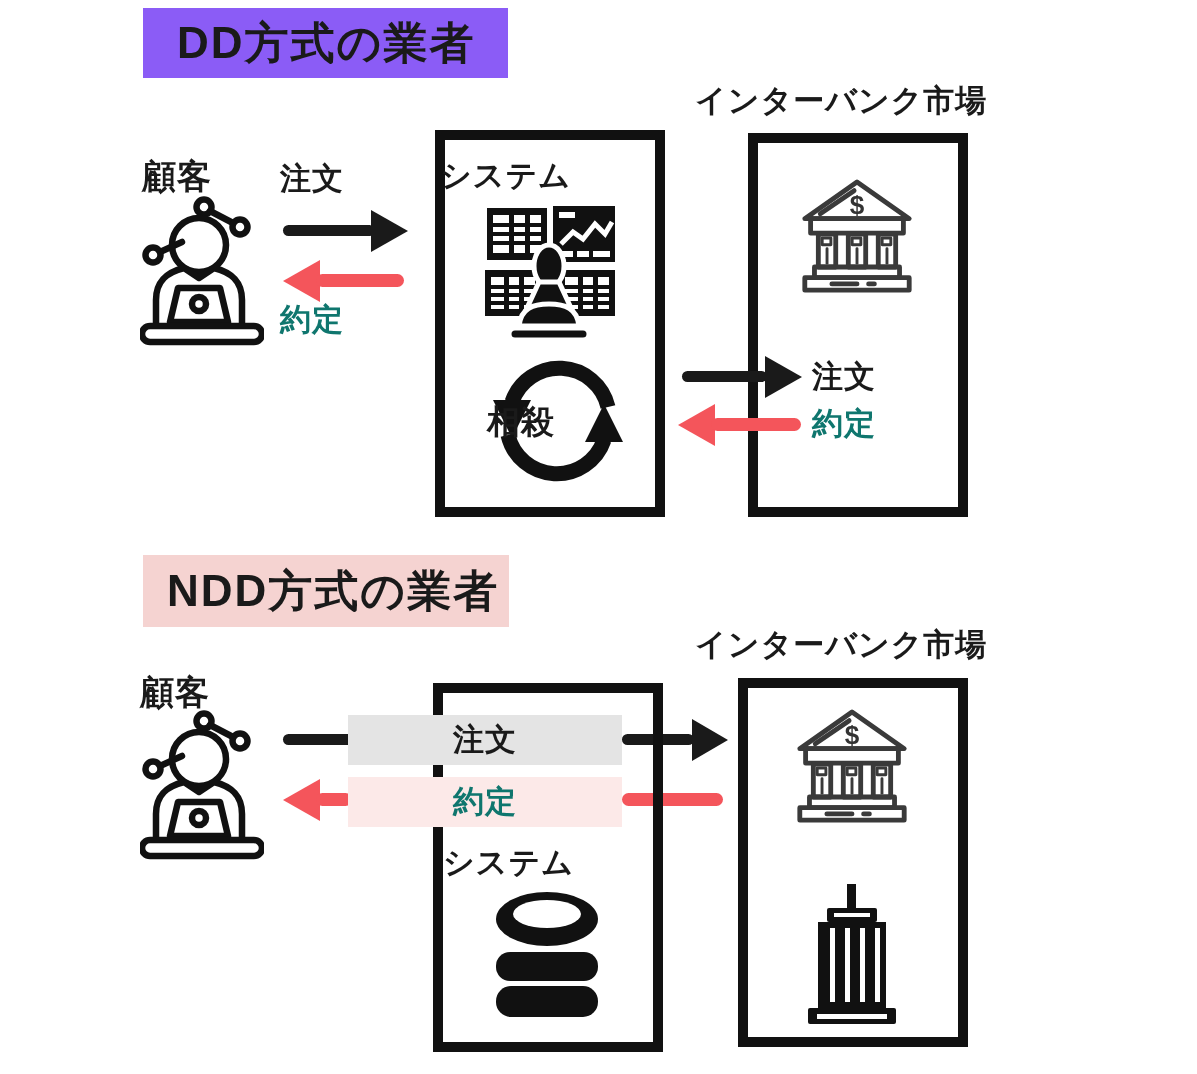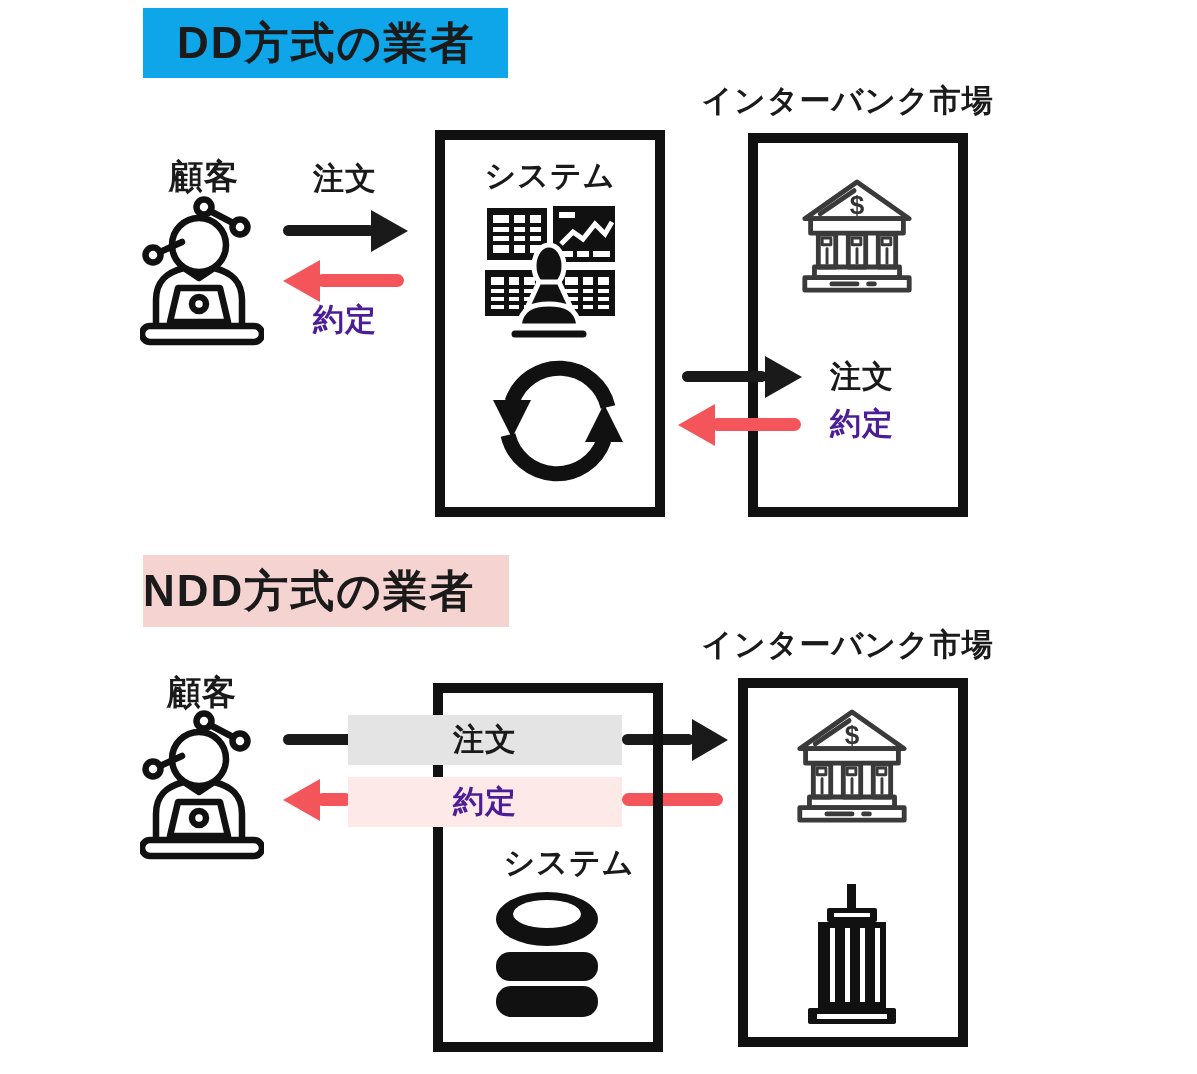--- a/index.html
+++ b/index.html
@@ -1,23 +1,23 @@
 <!DOCTYPE html>
 <html><head>
 <meta charset="utf-8">
 <style>
   html,body{margin:0;padding:0;background:#fff;}
   #canvas{position:relative;width:1197px;height:1074px;background:#ffffff;overflow:hidden;
           font-family:"Liberation Sans",sans-serif;}
   .abs{position:absolute;}
-  .jp{font-weight:bold;color:#1a1a1a;text-align:center;letter-spacing:1px;line-height:1.1;}
-  .red{color:#4c1d95;}
+  .jp{font-weight:bold;color:#1a1a1a;letter-spacing:1px;line-height:1.1;}
+  .red{color:#0f766e;}
   .title-bar{display:flex;align-items:center;font-weight:bold;color:#1a1a1a;
              font-size:44px;letter-spacing:2px;}
-  .title-dd{background:#0ea5e9;}
+  .title-dd{background:#8b5cf6;}
   .title-ndd{background:#f5d3d1;}
   .box{border:10px solid #111;background:transparent;z-index:3;}
   .shaft-black{background:#1a1a1a;border-radius:6px;z-index:2;}
   .shaft-red{background:#f4555b;border-radius:7px;z-index:2;}
   .head-right{width:0;height:0;border-top:21px solid transparent;border-bottom:21px solid transparent;
               border-left:37px solid #1a1a1a;z-index:2;}
   .head-left{width:0;height:0;border-top:21px solid transparent;border-bottom:21px solid transparent;
              border-right:37px solid #f4555b;z-index:2;}
   .band{z-index:5;display:flex;align-items:center;justify-content:center;}
   .band-gray{background:#e4e4e4;}
@@ -100,20 +100,21 @@
   </svg>
 
   <svg class="abs z4" style="left:487px;top:350px;" width="142" height="142" viewBox="0 0 142 142">
     <g stroke="#111" stroke-width="15" fill="none">
       <path d="M121,57 A50 50 0 0 0 25,52"></path>
       <path d="M21,85 A50 50 0 0 0 117,90"></path>
     </g>
     <polygon points="6,50 44,50 25,88" fill="#111"></polygon>
     <polygon points="98,92 136,92 117,54" fill="#111"></polygon>
   </svg>
+  <div class="abs jp z4" style="left:487px;top:404px;width:142px;font-size:33px;">相殺</div>
 
   <div class="abs jp" style="left:695px;top:84px;width:305px;font-size:31px;">インターバンク市場</div>
   <div class="abs box" style="left:748px;top:133px;width:200px;height:364px;"></div>
 
   <svg class="abs z4" style="left:799px;top:176px;" width="116" height="124" viewBox="0 0 120 124">
     <g fill="none" stroke="#3a3a3a" stroke-width="5" stroke-linejoin="round" stroke-linecap="round">
       <polygon points="60,4 114,42 6,42"></polygon>
       <path d="M22,37 L57,13"></path>
       <rect x="12" y="42" width="96" height="15"></rect>
       <rect x="20" y="58" width="18" height="34"></rect>
@@ -135,21 +136,21 @@
     <text x="60" y="37" text-anchor="middle" font-size="27" font-weight="bold" fill="#333">$</text>
   </svg>
 
   <div class="abs shaft-black z4" style="left:682px;top:371px;width:85px;height:11px;"></div>
   <div class="abs head-right z4" style="left:765px;top:356px;"></div>
   <div class="abs jp" style="left:812px;top:360px;width:100px;font-size:31px;z-index:6;">注文</div>
   <div class="abs head-left z4" style="left:678px;top:404px;"></div>
   <div class="abs shaft-red z4" style="left:711px;top:418px;width:90px;height:13px;"></div>
   <div class="abs jp red" style="left:812px;top:407px;width:100px;font-size:31px;z-index:6;">約定</div>
 
-  <div class="abs title-bar title-ndd" style="left:143px;top:555px;width:366px;height:72px;box-sizing:border-box;">
+  <div class="abs title-bar title-ndd" style="left:143px;top:555px;width:366px;height:72px;padding-left:24px;box-sizing:border-box;">
     <span>NDD方式の業者</span>
   </div>
 
   <div class="abs jp" style="left:140px;top:674px;width:124px;font-size:34px;">顧客</div>
   <svg class="abs" style="left:140px;top:710px;" width="124" height="152" viewBox="0 0 124 152">
     <g fill="none" stroke="#111" stroke-width="6.5" stroke-linecap="round" stroke-linejoin="round">
       <line x1="70" y1="15" x2="93" y2="27"></line>
       <line x1="20" y1="56" x2="42" y2="46"></line>
       <circle cx="64" cy="11" r="7.5"></circle>
       <circle cx="100" cy="31" r="7.5"></circle>

